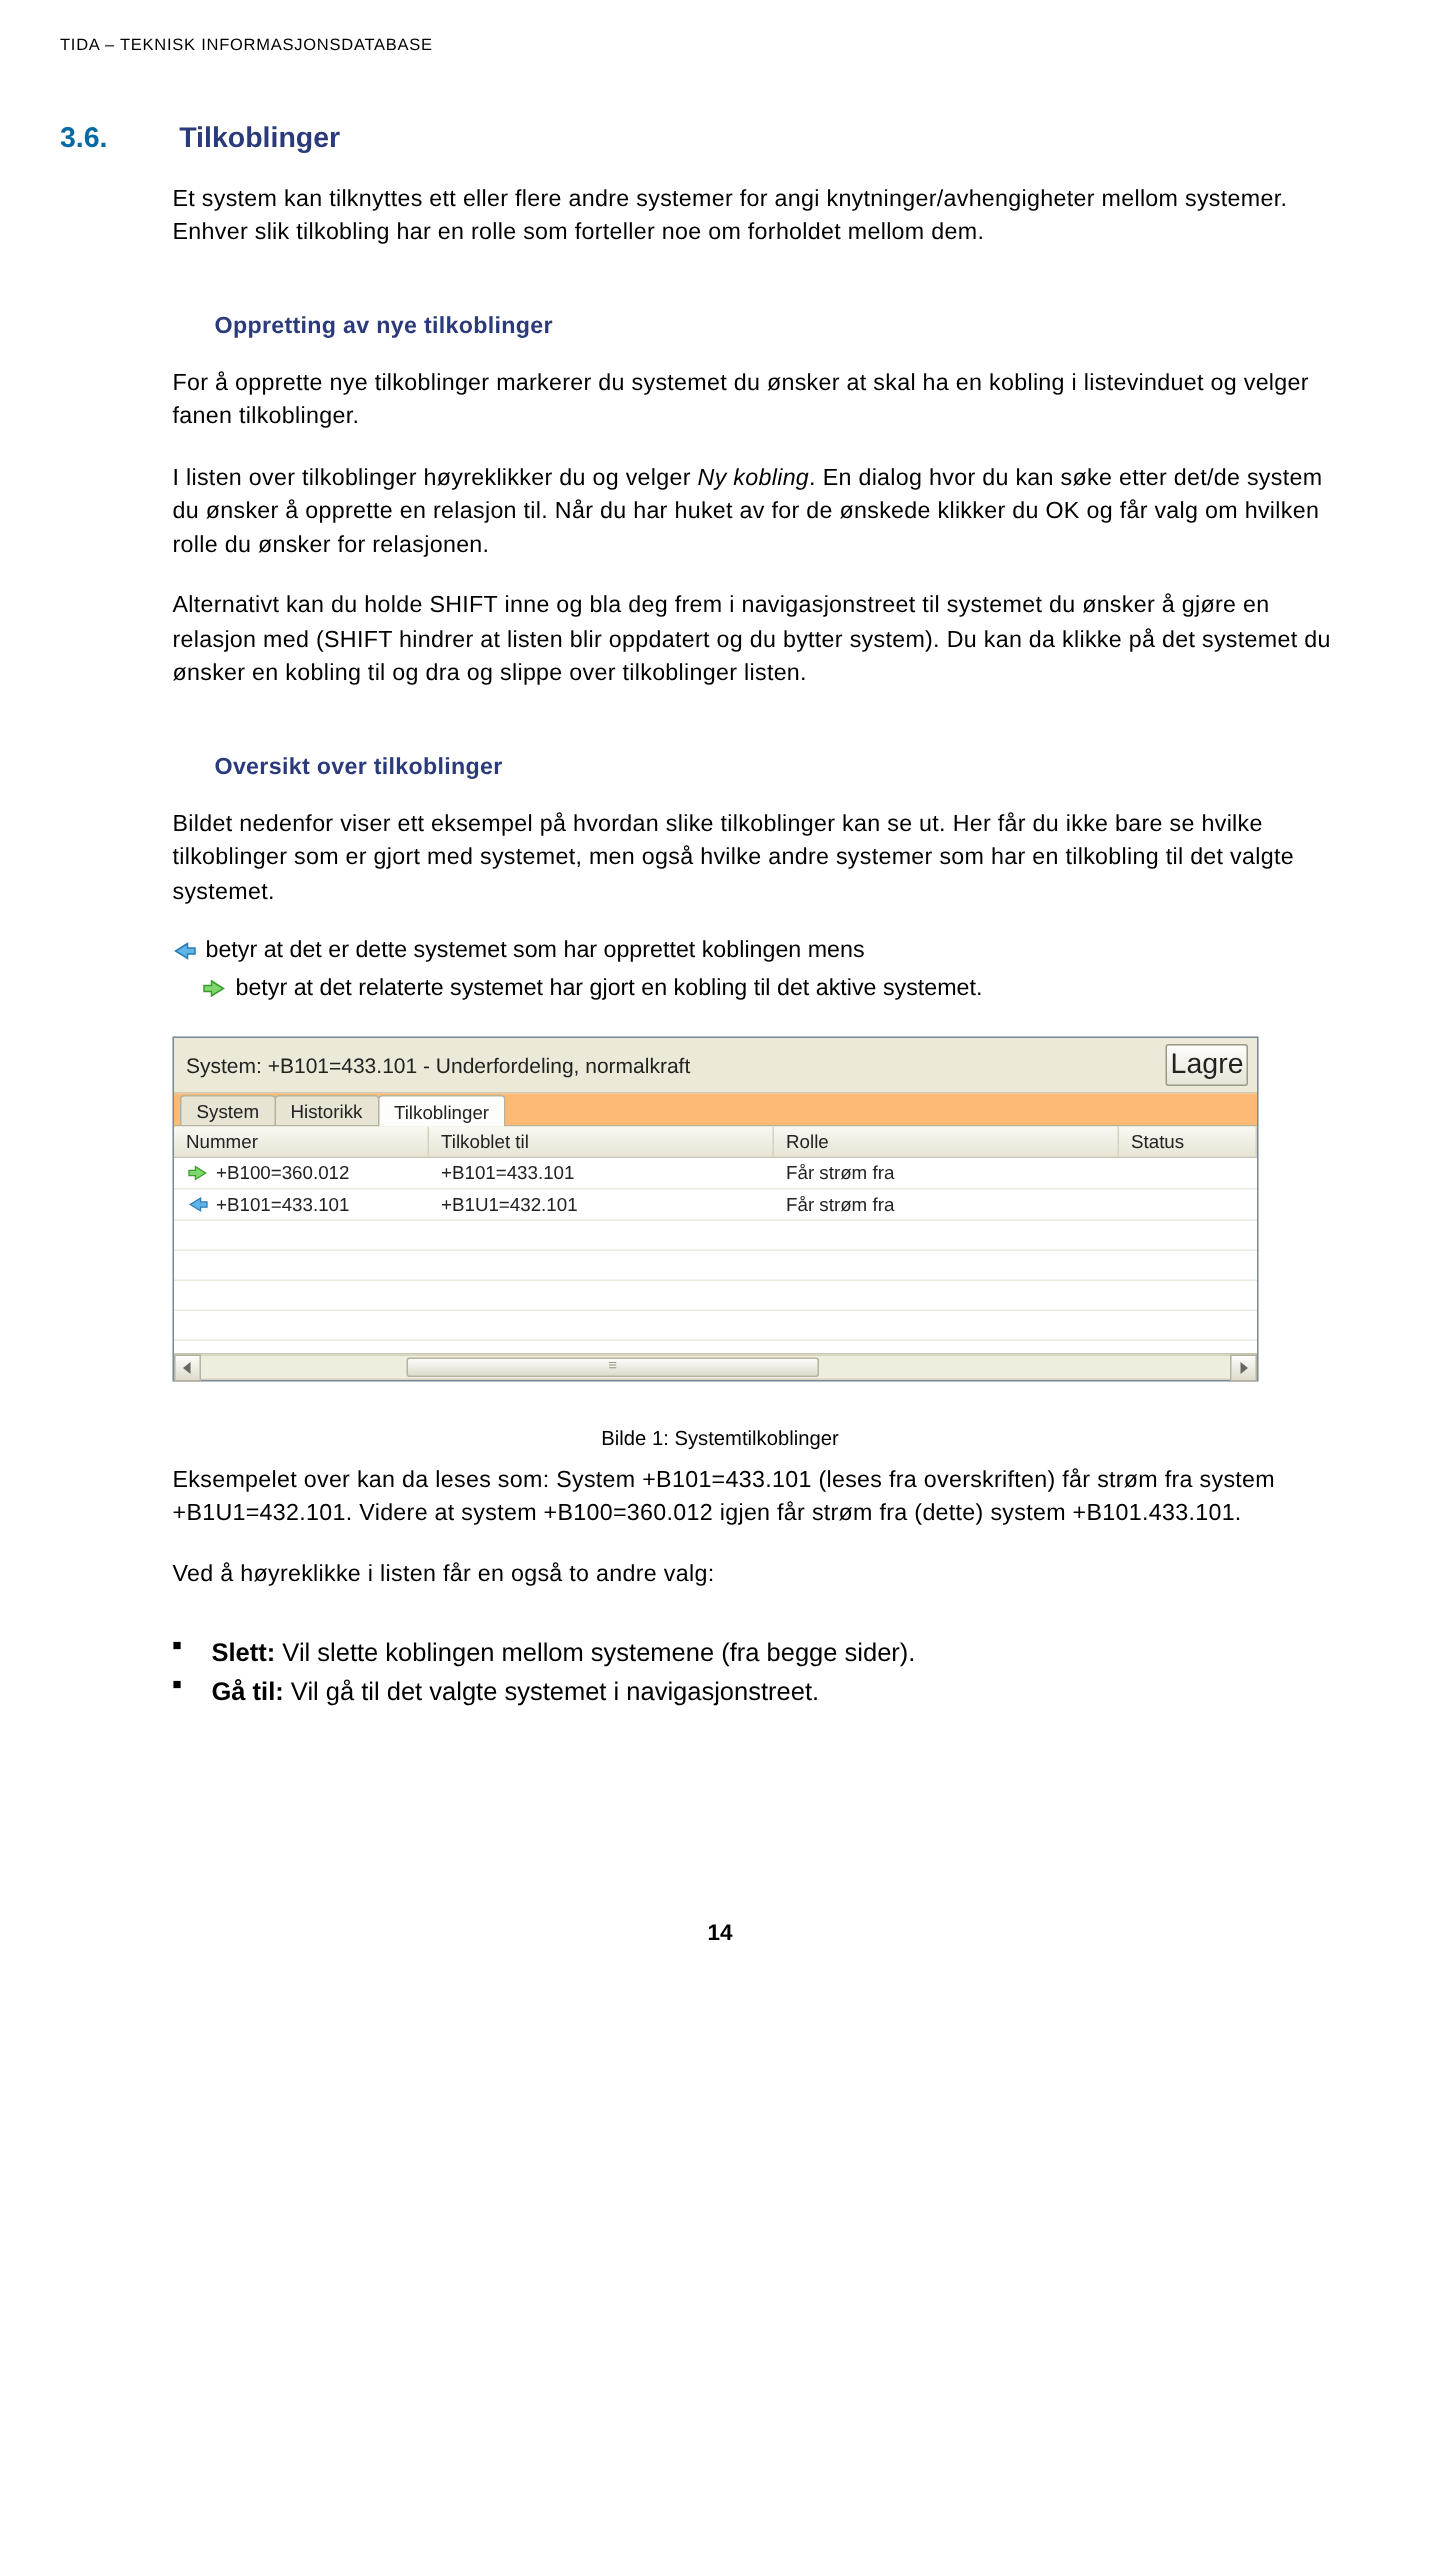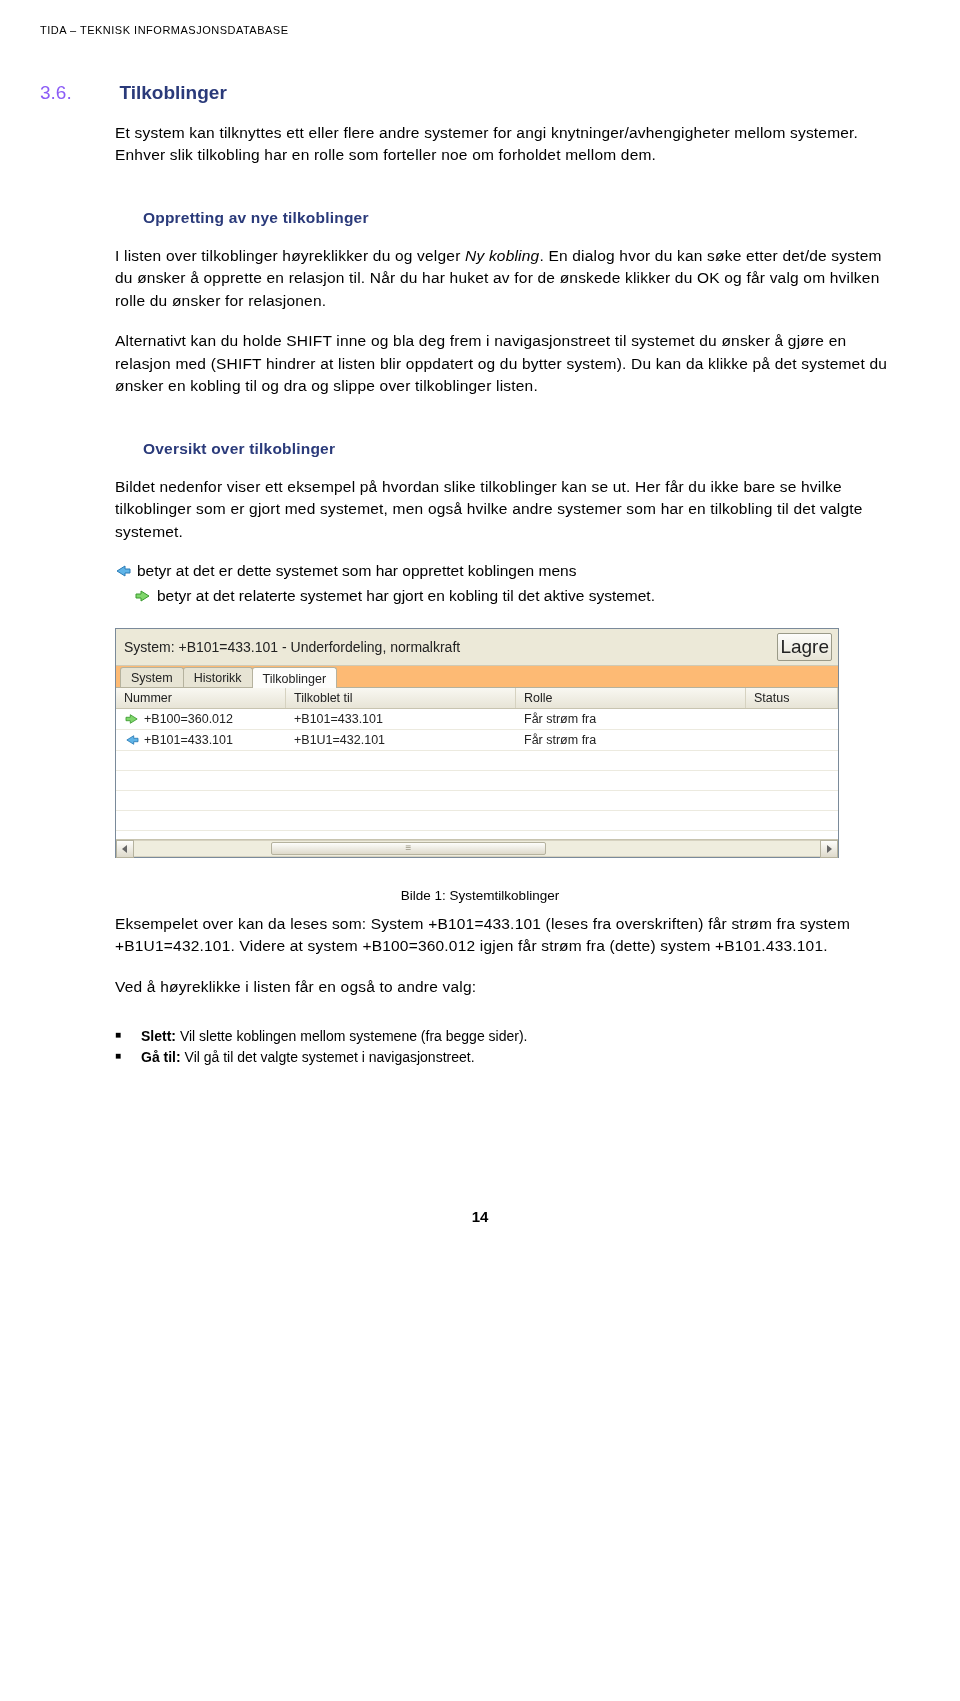--- a/index.html
+++ b/index.html
@@ -13,23 +13,23 @@
   .page {
     padding: 0 40px 40px 40px;
   }
   .header-line {
     font-size: 11px;
     letter-spacing: 0.5px;
     padding: 24px 0 6px 0;
     margin-bottom: 40px;
   }
   .section-num {
-    font-weight: normal;
+    font-weight: bold;
     font-size: 19px;
-    color: #8b5cf6;
+    color: #0369a1;
     display: inline-block;
     width: 75px;
     vertical-align: top;
   }
   .section-title {
     font-weight: bold;
     font-size: 19px;
     color: #2a3a7a;
     display: inline-block;
   }
@@ -189,21 +189,21 @@
     font-size: 13.5px;
     text-align: center;
     margin: 30px 0 10px 0;
   }
 
   .bullets {
     margin-top: 28px;
   }
   .bullets li {
     list-style: none;
-    font-size: 14px;
+    font-size: 17px;
     line-height: 1.5;
     position: relative;
     padding-left: 26px;
   }
   .bullets li::before {
     content: "■";
     position: absolute;
     left: 0;
     top: 1px;
     font-size: 10px;
@@ -225,20 +225,21 @@
 
   <div>
     <span class="section-num">3.6.</span>
     <span class="section-title">Tilkoblinger</span>
   </div>
 
   <div class="body-indent">
     <p class="para">Et system kan tilknyttes ett eller flere andre systemer for angi knytninger/avhengigheter mellom systemer. Enhver slik tilkobling har en rolle som forteller noe om forholdet mellom dem.</p>
 
     <p class="subhead">Oppretting av nye tilkoblinger</p>
+    <p class="para">For å opprette nye tilkoblinger markerer du systemet du ønsker at skal ha en kobling i listevinduet og velger fanen tilkoblinger.</p>
 
     <p class="para">
       <span>I listen over tilkoblinger høyreklikker du og velger </span><span class="italic">Ny kobling</span><span>. En dialog hvor du kan søke etter det/de system du ønsker å opprette en relasjon til. Når du har huket av for de ønskede klikker du OK og får valg om hvilken rolle du ønsker for relasjonen.</span>
     </p>
 
     <p class="para">Alternativt kan du holde SHIFT inne og bla deg frem i navigasjonstreet til systemet du ønsker å gjøre en relasjon med (SHIFT hindrer at listen blir oppdatert og du bytter system). Du kan da klikke på det systemet du ønsker en kobling til og dra og slippe over tilkoblinger listen.</p>
 
     <p class="subhead">Oversikt over tilkoblinger</p>
     <p class="para">Bildet nedenfor viser ett eksempel på hvordan slike tilkoblinger kan se ut. Her får du ikke bare se hvilke tilkoblinger som er gjort med systemet, men også hvilke andre systemer som har en tilkobling til det valgte systemet.</p>
 

